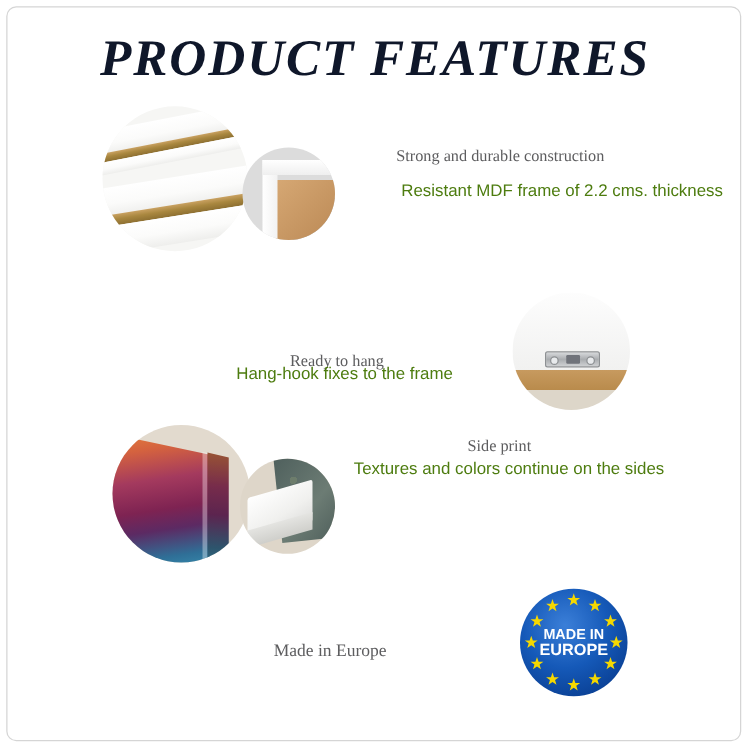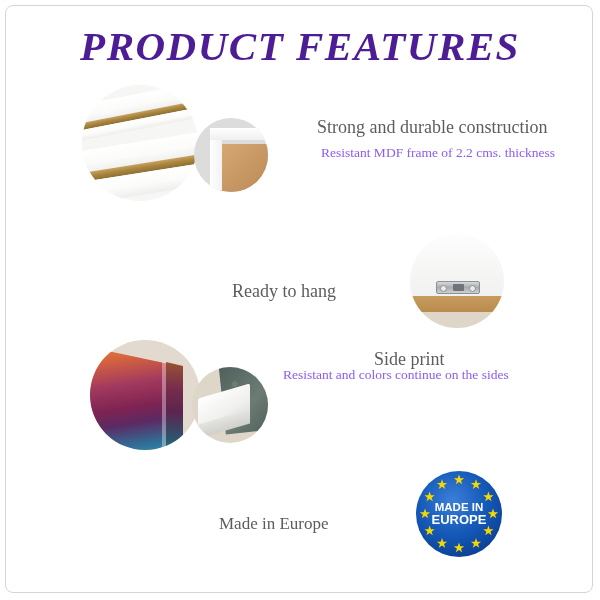--- a/index.html
+++ b/index.html
@@ -31,37 +31,37 @@
   #page-title {
     position: absolute;
     left: 0;
     top: 16px;
     width: 588px;
     text-align: center;
     font-style: italic;
     font-weight: 700;
     font-size: 41px;
     letter-spacing: 1.5px;
-    color: #4c1d95;
+    color: #0f172a;
     font-family: "Liberation Serif", "DejaVu Serif", serif;
   }
 
   
   .feature-heading {
     position: absolute;
     color: #5d5d5f;
-    font-size: 18px;
+    font-size: 13px;
     font-family: "Liberation Serif", "DejaVu Serif", serif;
     white-space: nowrap;
   }
   .feature-sub {
     position: absolute;
-    color: #8b5cf6;
+    color: #4d7c0f;
     font-size: 13.5px;
-    font-family: Liberation Serif, serif;
+    font-family: Liberation Sans, sans-serif;
     white-space: nowrap;
   }
 
   
   .photo-circle {
     position: absolute;
     border-radius: 50%;
     overflow: hidden;
   }
 
@@ -255,38 +255,39 @@
   <div class="photo-circle" id="photo-hang-hook">
     <div class="hook-white-top"></div>
     <div class="hook-wood-band"></div>
     <div class="hook-beige-bottom"></div>
     <div class="hook-bracket">
       <div class="hook-bracket-center"></div>
     </div>
   </div>
 
   <div class="feature-heading" style="left:226px; top:259px;margin-top:16px;">Ready to hang</div>
+  <div class="feature-sub" style="left:183px; top:285px;">Hang-hook fixes to the frame</div>
 
   <div class="photo-circle" id="photo-side-print">
     <div class="canvas-face"></div>
     <div class="canvas-edge-hi"></div>
     <div class="canvas-side"></div>
   </div>
 
   <div class="feature-heading" style="left:368px; top:343px;">Side print</div>
-  <div class="feature-sub" style="left:277px; top:361px;">Resistant and colors continue on the sides</div>
+  <div class="feature-sub" style="left:277px; top:361px;">Textures and colors continue on the sides</div>
 
   <div class="photo-circle" id="photo-packing-protection">
     <div class="pack-dark-texture"></div>
     <div class="pack-foam-corner"></div>
     <div class="pack-foam-side"></div>
   </div>
 
 
-  <div class="feature-heading" style="left:213px; top:508px; font-size:17px;">Made in Europe</div>
+  <div class="feature-heading" style="left:213px; top:508px; font-size:14px;">Made in Europe</div>
 
   <div id="eu-badge">
     <svg width="88" height="88" viewBox="0 0 88 88" xmlns="http://www.w3.org/2000/svg">
       <defs>
         <radialGradient id="euGrad" cx="42%" cy="34%" r="72%">
           <stop offset="0%" stop-color="#3b7fd8"></stop>
           <stop offset="55%" stop-color="#1559b8"></stop>
           <stop offset="100%" stop-color="#0a3f93"></stop>
         </radialGradient>
         <g id="euStar">

